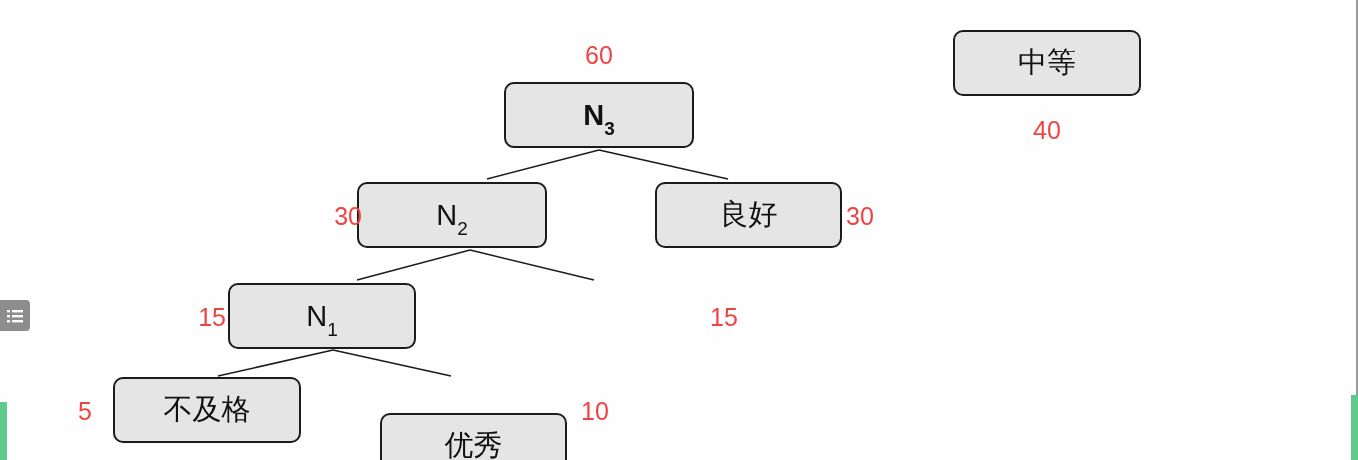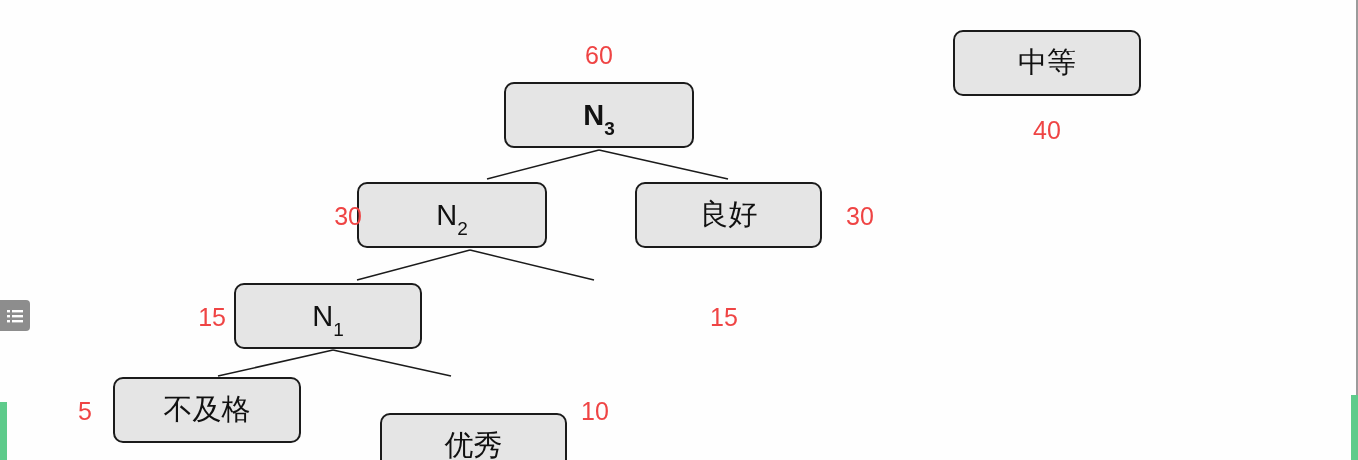--- a/index.html
+++ b/index.html
@@ -86,25 +86,25 @@
   </svg>
 
   <div class="node" style="left:504px; top:82px; width:186px;font-weight:bold;">
     <span><span>N</span><sub>3</sub></span>
   </div>
 
   <div class="node" style="left:357px; top:182px; width:186px;">
     <span><span>N</span><sub>2</sub></span>
   </div>
 
-  <div class="node" style="left:635px; top:182px; width:183px;">
+  <div class="node" style="left:655px; top:182px; width:183px;">
     <span><span>良好</span></span>
   </div>
 
-  <div class="node" style="left:234px; top:283px; width:184px;text-align:center;">
+  <div class="node" style="left:228px; top:283px; width:184px;text-align:center;">
     <span><span>N</span><sub>1</sub></span>
   </div>
 
 
   <div class="node" style="left:113px; top:377px; width:184px;">
     <span><span>不及格</span></span>
   </div>
 
   <div class="node" style="left:380px; top:377px; width:183px;margin-top:36px;">
     <span><span>优秀</span></span>

